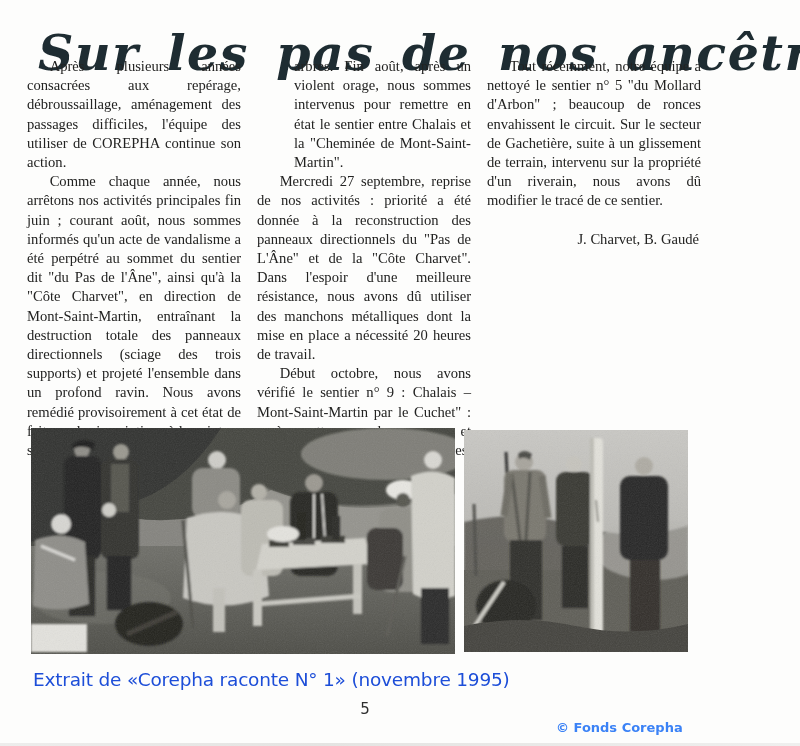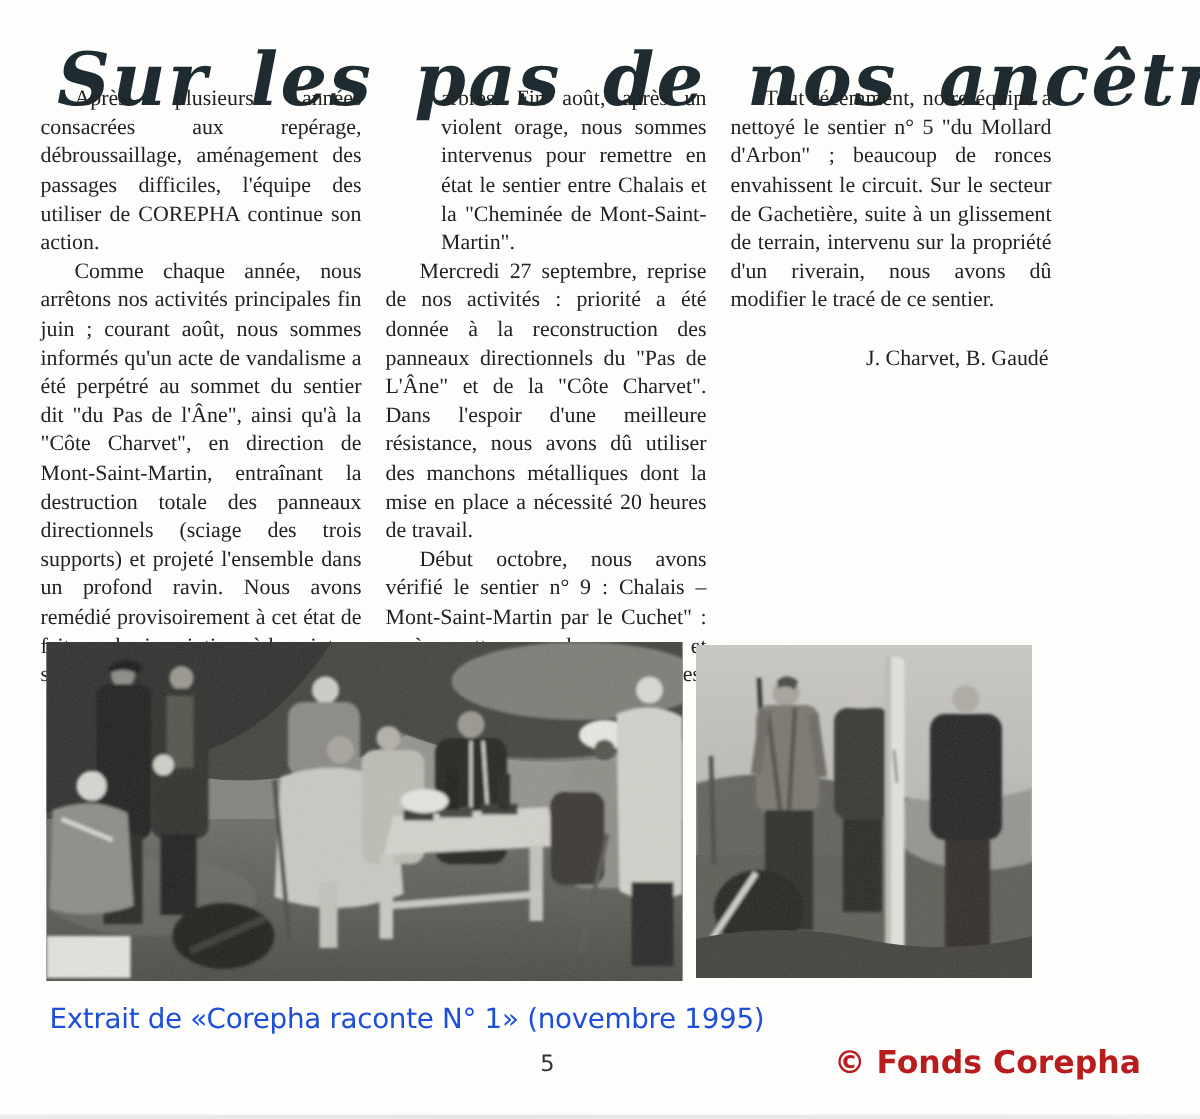--- a/index.html
+++ b/index.html
@@ -58,24 +58,24 @@
     color:#1d4ed8;
     white-space:nowrap;
   }
   .page-number{
     position:absolute;left:300px;top:700px;width:130px;
     text-align:center;
     font-family:"DejaVu Sans", sans-serif;
     font-size:15px;color:#2e2e2e;
   }
   .credit{
-    position:absolute;left:556px;top:696px;
+    position:absolute;left:556px;top:720px;
     font-family:"DejaVu Sans", sans-serif;
     font-weight:bold;
-    font-size:21px;color:#b91c1c;
+    font-size:13px;color:#3b82f6;
     white-space:nowrap;
   }
   .scan-edge{
     position:absolute;left:0;bottom:0;width:100%;height:3px;
     background:linear-gradient(to right,#ededec,#e4e4e2 40%,#efefee);
   }
 </style>
 </head>
 <body>
 

